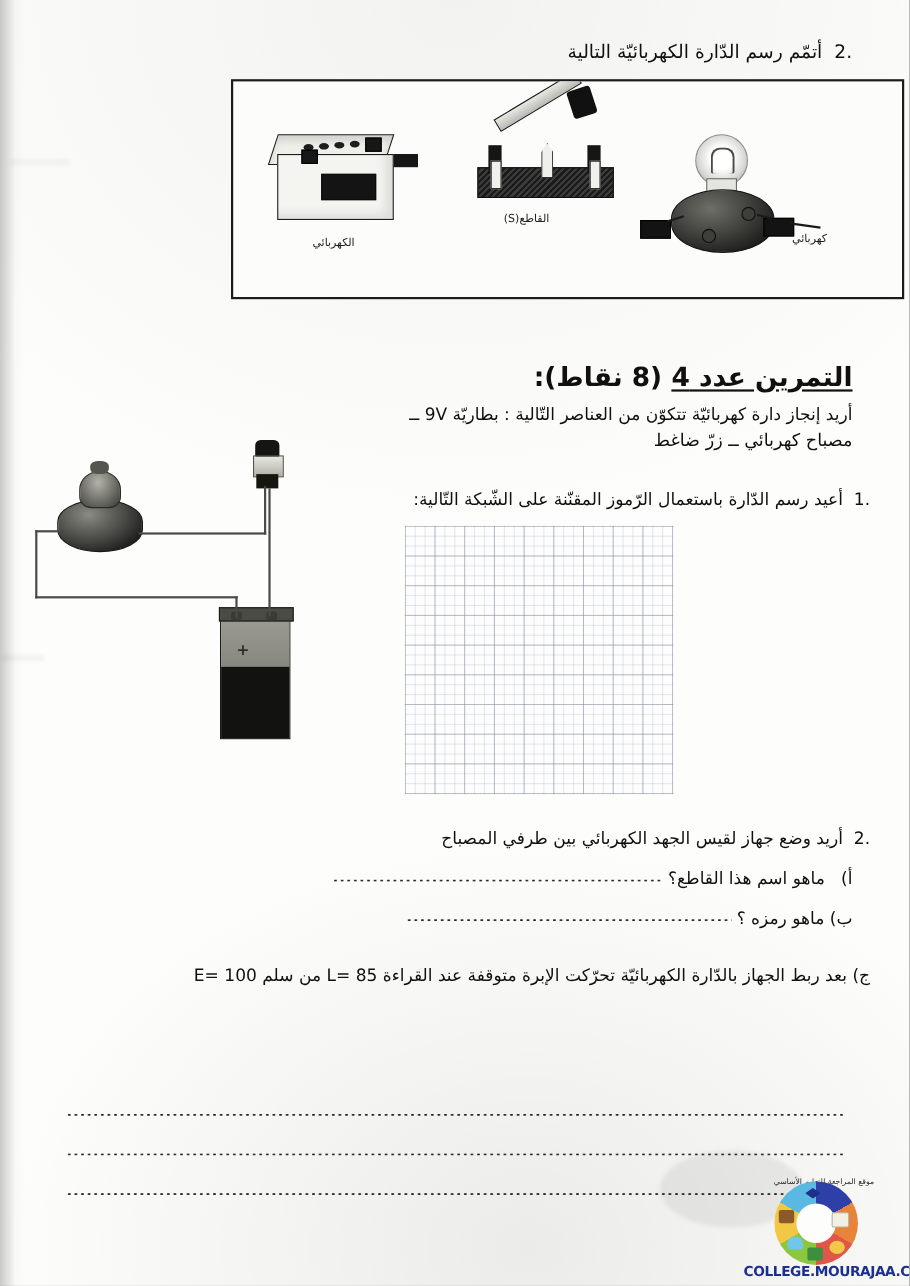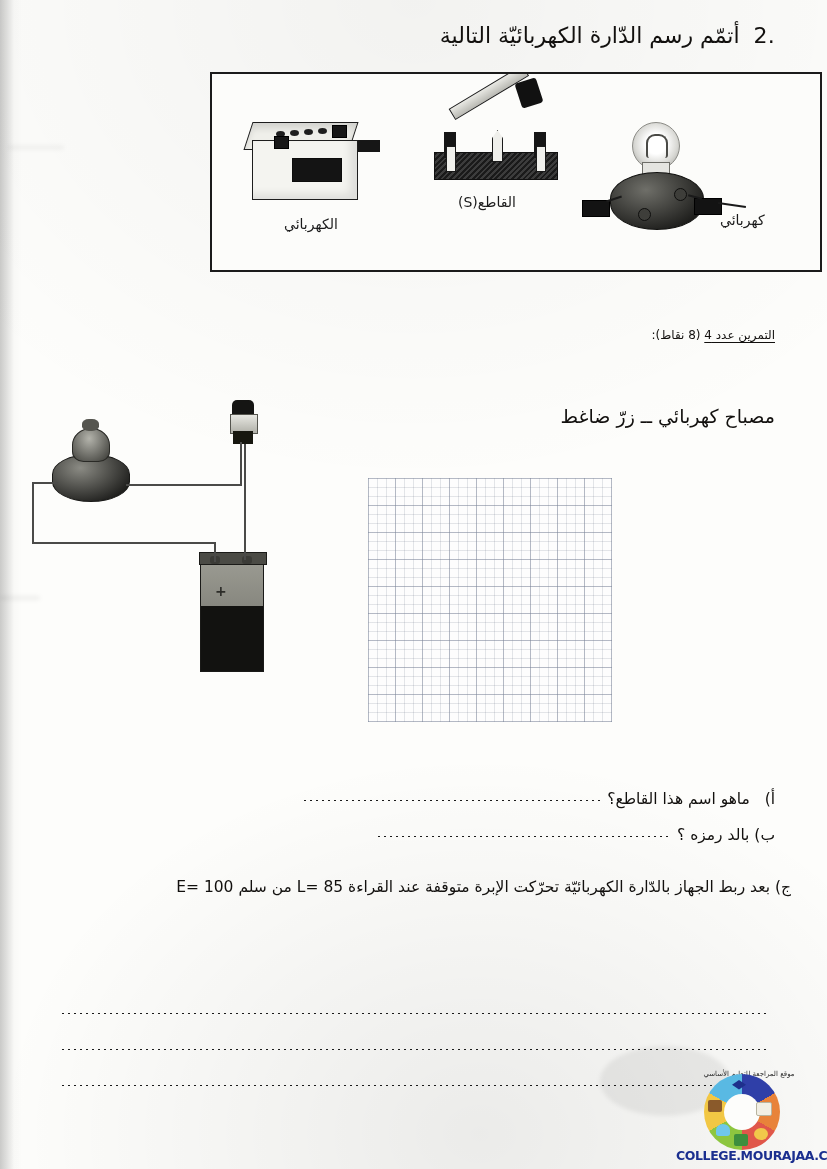--- a/index.html
+++ b/index.html
@@ -40,40 +40,40 @@
     line-height: 1.25;
   }
   .ar {
     font-family: "DejaVu Sans", "Liberation Sans", sans-serif;
     direction: rtl;
     unicode-bidi: embed;
   }
 
   
   #top-item2 {
-    top: 22px;
+    top: 38px;
     right: 52px;
-    font-size: 22px;
+    font-size: 17px;
     letter-spacing: 0.2px;
   }
 
   
   #components-box {
     position: absolute;
     left: 210px;
     top: 72px;
     width: 608px;
     height: 196px;
     border: 2px solid #1b1b1b;
     background: #fcfcfa;
     overflow: hidden;
   }
   #components-box .caption {
     position: absolute;
-    font-size: 14px;
+    font-size: 10px;
     color: #1a1a1a;
     direction: rtl;
     white-space: nowrap;
   }
   #cap-battery { left: 72px;  top: 142px; }
   #cap-switch  { left: 246px; top: 120px; }
   #cap-lamp    { left: 508px; top: 138px; }
 
   
   .battery-photo {
@@ -220,31 +220,31 @@
   .lamp-photo .lead {
     position: absolute;
     height: 2px;
     background: #1a1a1a;
   }
 
   
   #ex4-title {
     top: 328px;
     right: 52px;
-    font-size: 12px;
-    font-weight: normal;
+    font-size: 24px;
+    font-weight: bold;
   }
   #ex4-title .underline {
     text-decoration: underline;
     text-underline-offset: 3px;
   }
 
   
   #intro-line1 { top: 368px; right: 52px; font-size: 15.5px; }
-  #intro-line2 { top: 405px; right: 52px; font-size: 19px; }
+  #intro-line2 { top: 390px; right: 52px; font-size: 16px; }
   #q1-line     { top: 445px; right: 36px; font-size: 15.5px; }
 
   
   .num { direction: ltr; unicode-bidi: embed; display: inline-block; }
 
   
   #circuit-photo {
     position: absolute;
     left: 10px;
     top: 392px;
@@ -493,22 +493,27 @@
     <div class="caption ar" id="cap-battery">الكهربائي</div>
     <div class="caption ar" id="cap-switch">القاطع(S)</div>
     <div class="caption ar" id="cap-lamp">كهربائي</div>
   </div>
 
   <div class="txt ar" id="ex4-title">
     <span class="underline">التمرين عدد 4</span>
     <span>(8 نقاط):</span>
   </div>
 
+  <div class="txt ar" id="intro-line1">أريد إنجاز دارة كهربائيّة تتكوّن من العناصر التّالية : بطاريّة 9V  ــ</div>
   <div class="txt ar" id="intro-line2">مصباح كهربائي ــ زرّ ضاغط</div>
 
+  <div class="txt ar" id="q1-line">
+    <span class="num">1.</span>
+    &nbsp;<span>أعيد رسم الدّارة باستعمال الرّموز المقنّنة على الشّبكة التّالية:</span>
+  </div>
 
   <div id="circuit-photo">
     <div class="lamp-base"></div>
     <div class="lamp-dome"></div>
     <div class="lamp-cap"></div>
 
     <div class="button-top"></div>
     <div class="button-mid"></div>
     <div class="button-bot"></div>
 
@@ -525,30 +530,34 @@
     <div class="wire" style="left:22px;  top:90px;  width:26px; height:2px;"></div>
     <div class="wire" style="left:22px;  top:150px; width:184px; height:2px;"></div>
     <div class="wire" style="left:204px; top:150px; width:2px;  height:20px;"></div>
     <div class="wire" style="left:116px; top:92px;  width:116px; height:2px;"></div>
     <div class="wire" style="left:230px; top:50px;  width:2px;  height:44px;"></div>
     <div class="wire" style="left:234px; top:52px;  width:2px;  height:116px;"></div>
   </div>
 
   <div id="grid"></div>
 
+  <div class="txt ar" id="q2-line">
+    <span class="num">2.</span>
+    &nbsp;<span>أريد وضع جهاز لقيس الجهد الكهربائي بين طرفي المصباح</span>
+  </div>
 
   <div class="txt ar" id="qa-line">
     <span>أ)</span>
     &nbsp;&nbsp;<span>ماهو اسم هذا القاطع؟</span>
     <span class="inline-dots" style="width:300px;"></span>
   </div>
 
   <div class="txt ar" id="qb-line">
     <span>ب)</span>
-    <span>بالد رمزه ؟</span>
+    <span>ماهو رمزه ؟</span>
     <span class="inline-dots" style="width:296px;"></span>
   </div>
 
   <div class="txt ar" id="qc-line">
     <span>ج)</span>
     <span>بعد ربط الجهاز بالدّارة الكهربائيّة تحرّكت الإبرة متوقفة عند القراءة  85 =L من سلم  100  =E</span>
   </div>
 
   <div class="dots" id="ans-1"></div>
   <div class="dots" id="ans-2"></div>

